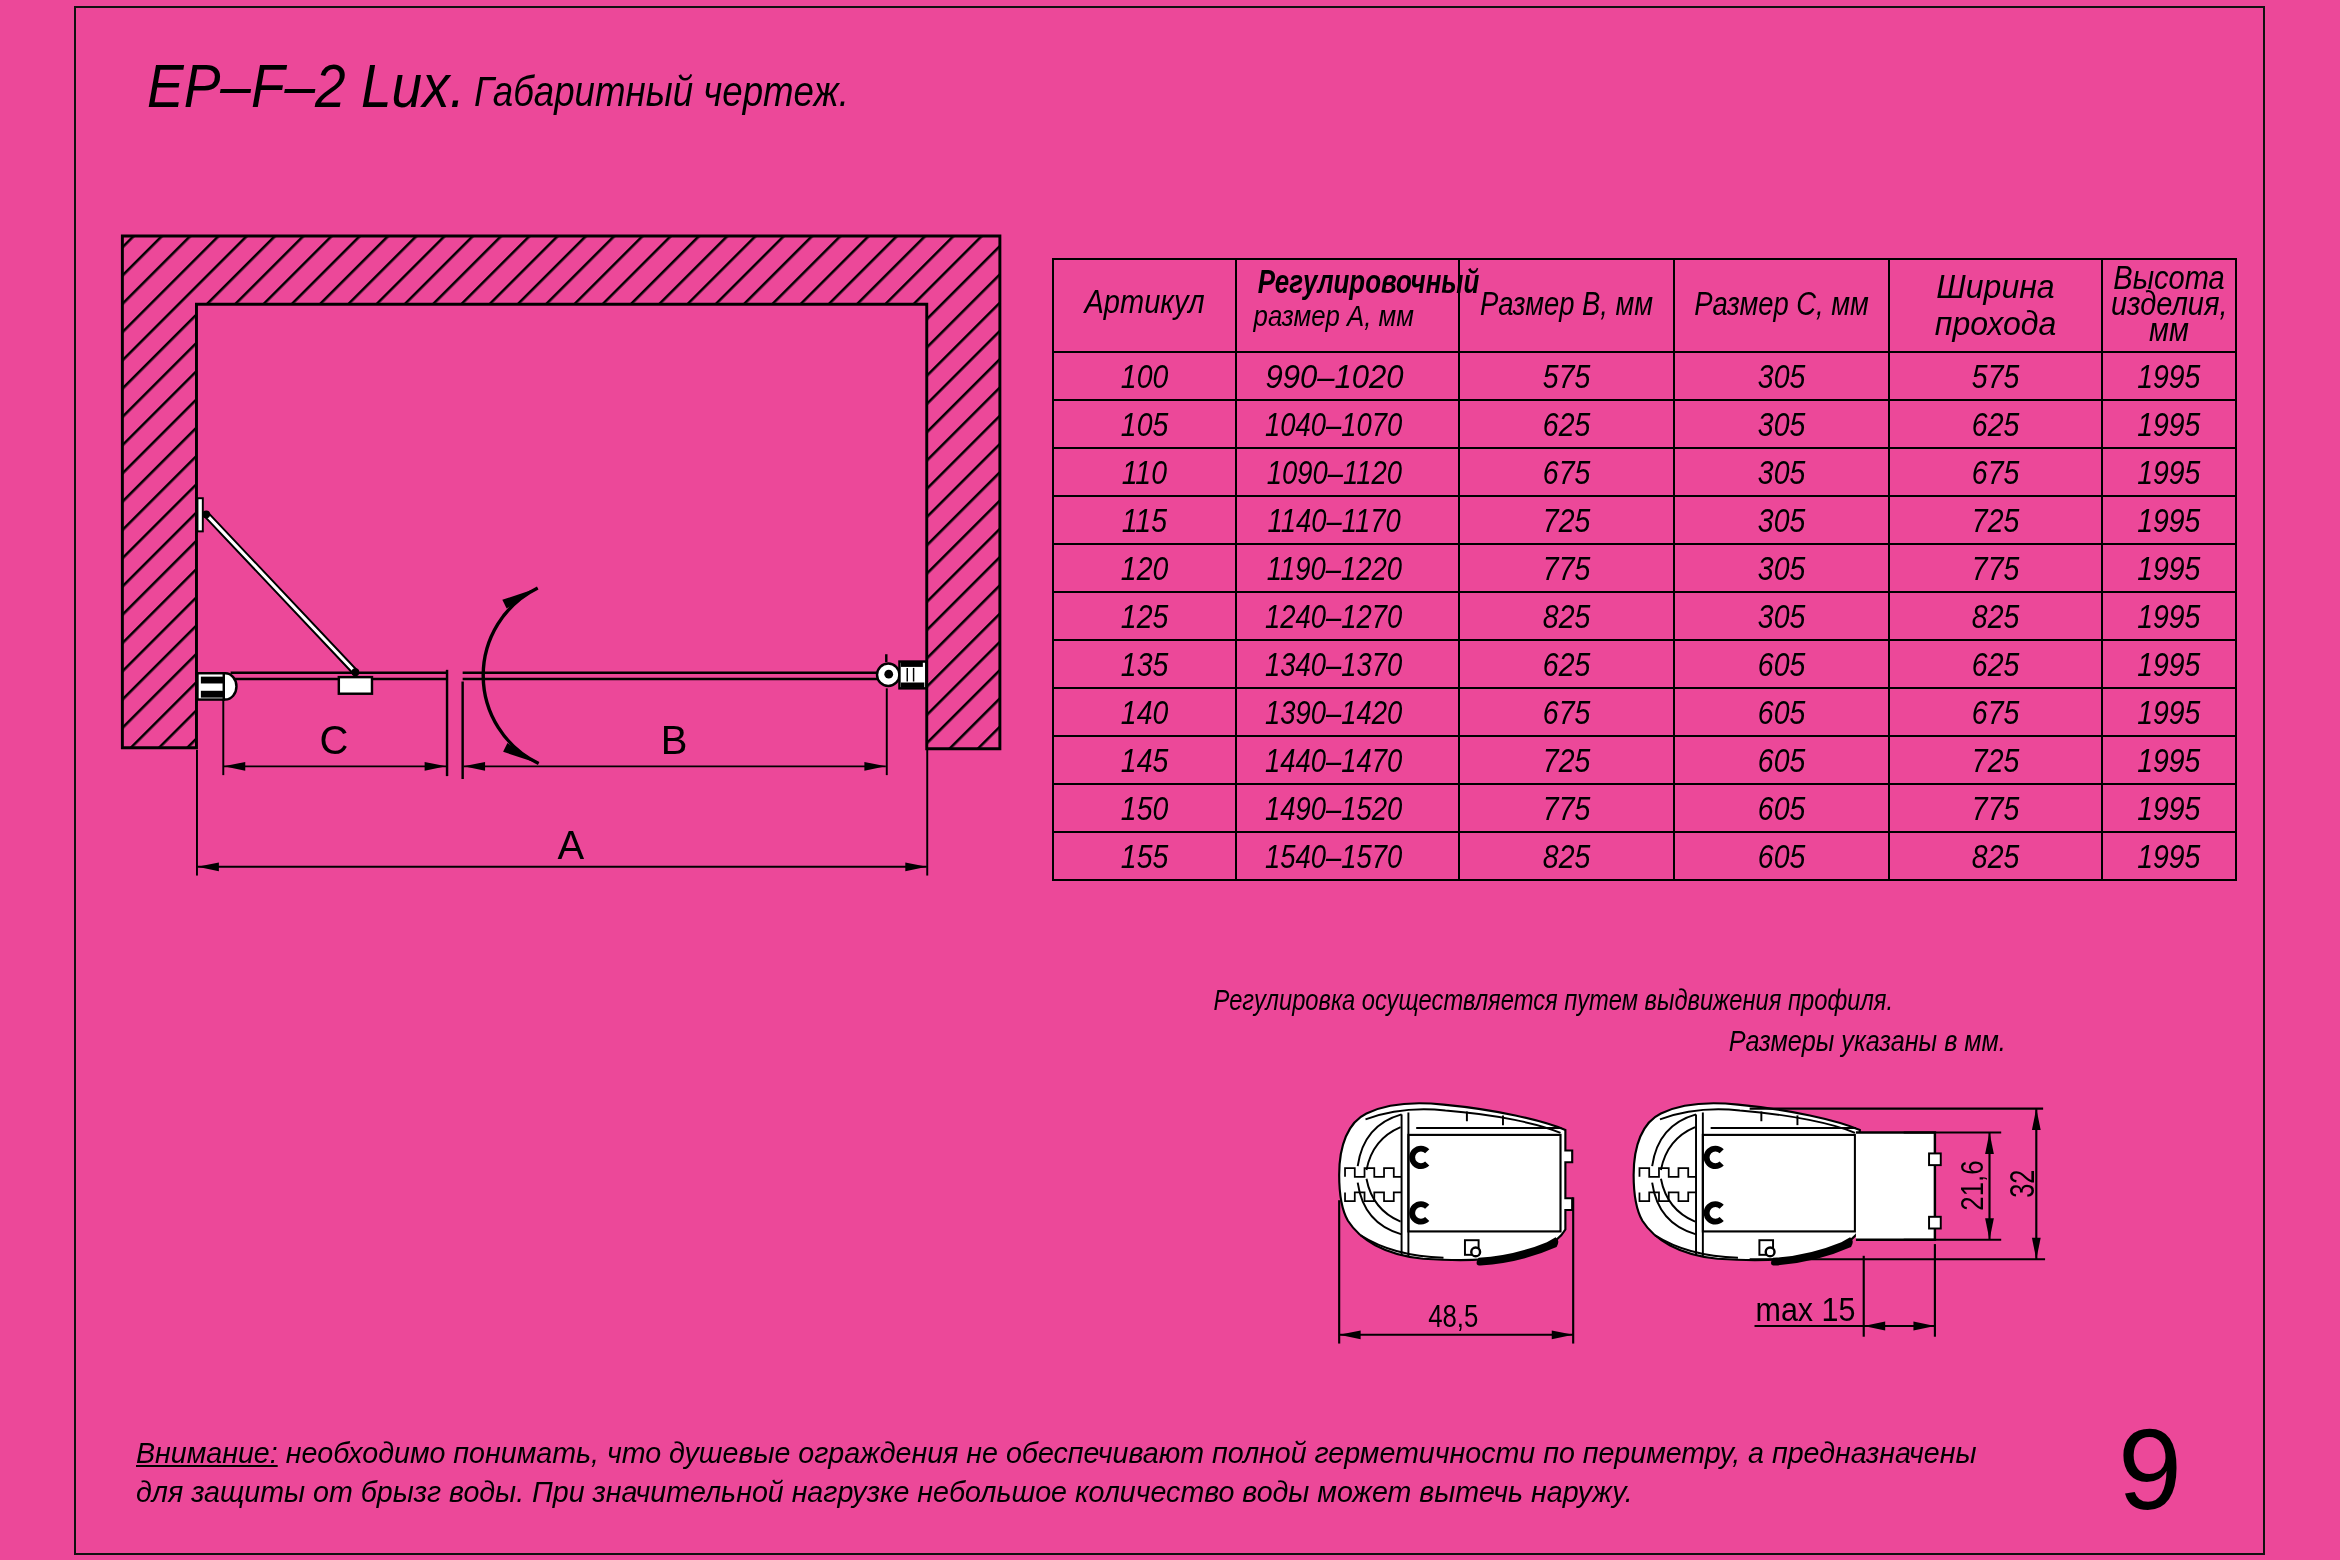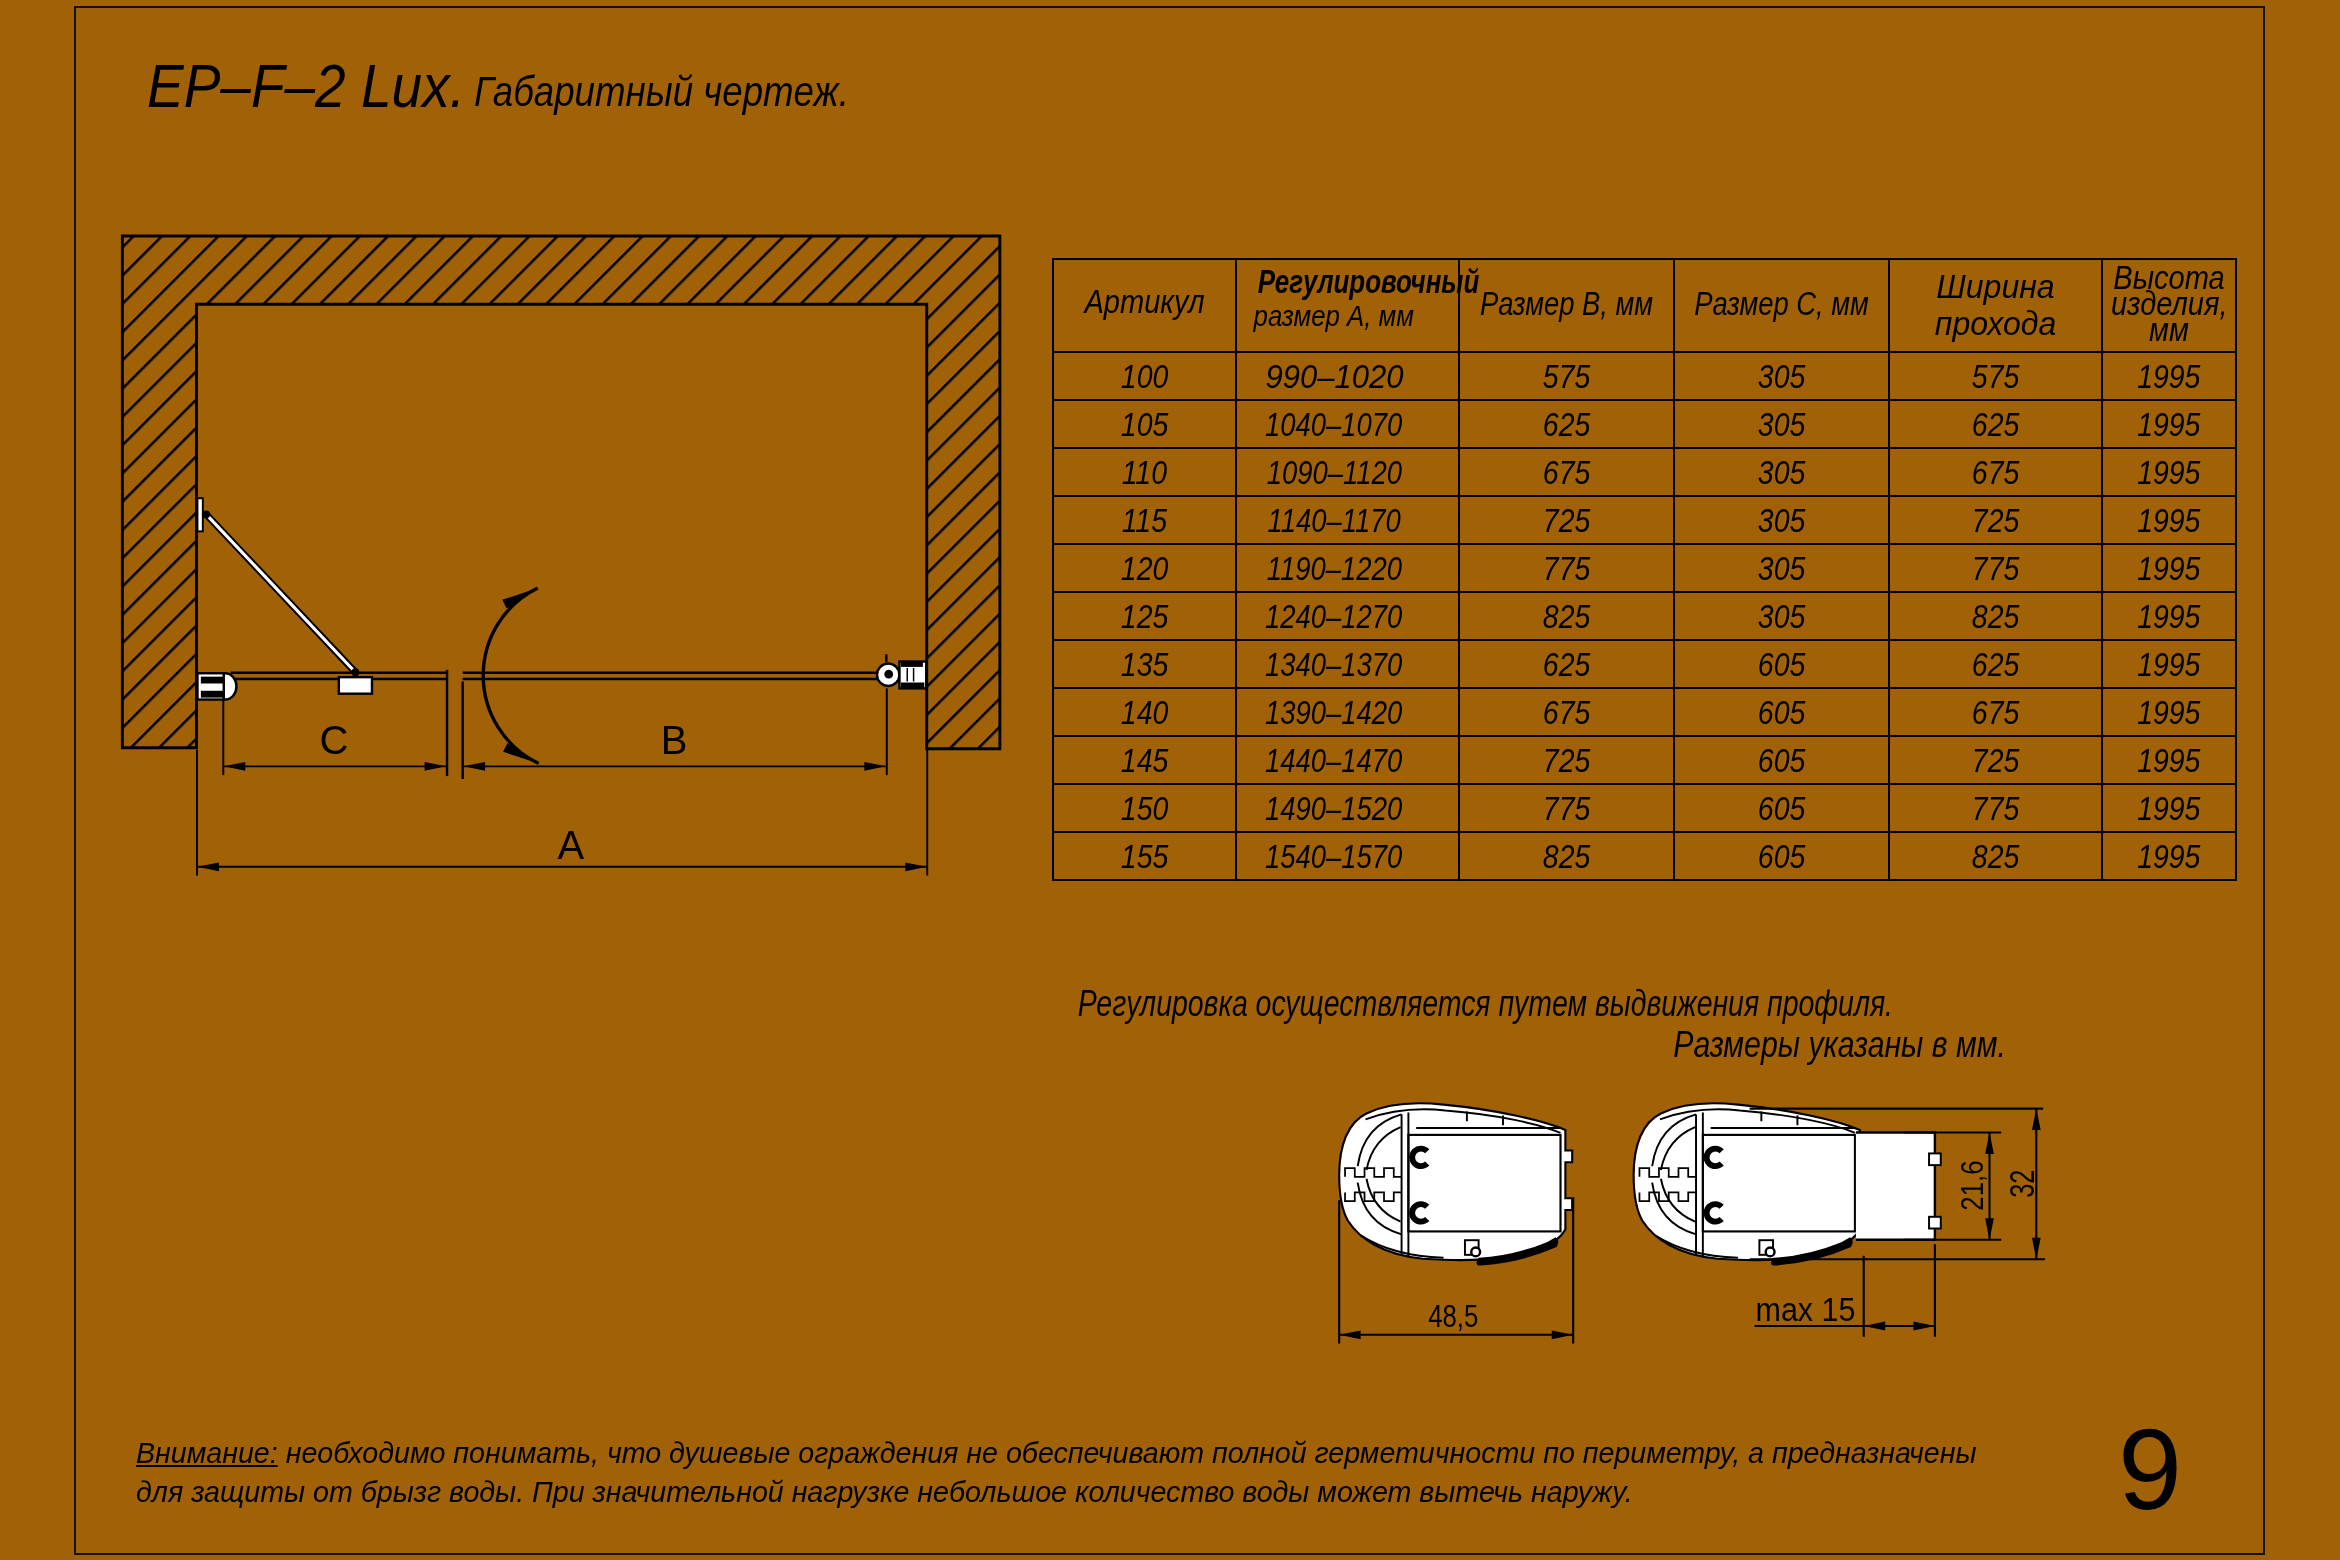--- a/index.html
+++ b/index.html
@@ -1,34 +1,34 @@
 <!DOCTYPE html>
 <html><head><meta charset="utf-8">
 <style>
 html,body{margin:0;padding:0;background:#fff;}
-#page{position:relative;width:2341px;height:1560px;background:#a16207;font-family:"Liberation Sans",sans-serif;color:#000;overflow:hidden;}
+#page{position:relative;width:2341px;height:1560px;background:#ec4899;font-family:"Liberation Sans",sans-serif;color:#000;overflow:hidden;}
 #frame{position:absolute;left:74px;top:5.9px;width:2187px;height:1545px;border:2px solid #111;}
 .s{display:inline-block;transform:scaleX(0.86);transform-origin:center;white-space:nowrap;}
 .sl{display:inline-block;transform:scaleX(0.986);transform-origin:left center;white-space:nowrap;}
 .sr{display:inline-block;transform:scaleX(0.79);transform-origin:right center;white-space:nowrap;}
 .sr2{display:inline-block;transform:scaleX(0.84);transform-origin:right center;white-space:nowrap;}
 #t1{position:absolute;left:147px;top:50px;font-size:62px;font-style:italic;white-space:nowrap;}
 #t1 span{display:inline-block;transform:scaleX(0.887);transform-origin:left center;}
 #t2{position:absolute;left:474px;top:67px;font-size:43px;font-style:italic;white-space:nowrap;}
 #t2 span{display:inline-block;transform:scaleX(0.853);transform-origin:left center;}
 #tbl{position:absolute;left:1052px;top:238px;width:1185px;border-collapse:collapse;table-layout:fixed;}
 #tbl td,#tbl th{border:2px solid #000;text-align:center;vertical-align:middle;padding:0;font-weight:normal;overflow:visible;}
 #tbl td:nth-child(2) .s{margin-right:27px;}
 #tbl{border:2.9px solid #000;margin-top:20px;}
 #tbl th{height:91px;font-size:33px;font-style:italic;line-height:34px;}
 .hl{line-height:35px;transform-origin:center;position:relative;}
 .hl6{line-height:26px;transform-origin:center;position:relative;top:-2px;}
 #tbl td{height:46px;font-size:33px;font-style:italic;line-height:43px;}
 tr.thick td{border-top-width:2.9px;}
-.note{position:absolute;font-size:36px;font-style:italic;white-space:nowrap;}
+.note{position:absolute;font-size:30px;font-style:italic;white-space:nowrap;}
 .warn{position:absolute;font-size:29px;font-style:italic;white-space:nowrap;margin-left:18px;}
 #nine{position:absolute;left:2118px;top:1403px;font-size:115px;}
 </style></head>
 <body>
 <div id="page">
   <div id="frame"></div>
   <div id="t1"><span>EP–F–2 Lux.</span></div>
   <div id="t2"><span>Габаритный чертеж.</span></div>
 
   <svg width="2341" height="1560" style="position:absolute;left:0;top:0" viewBox="0 0 2400 1600">

